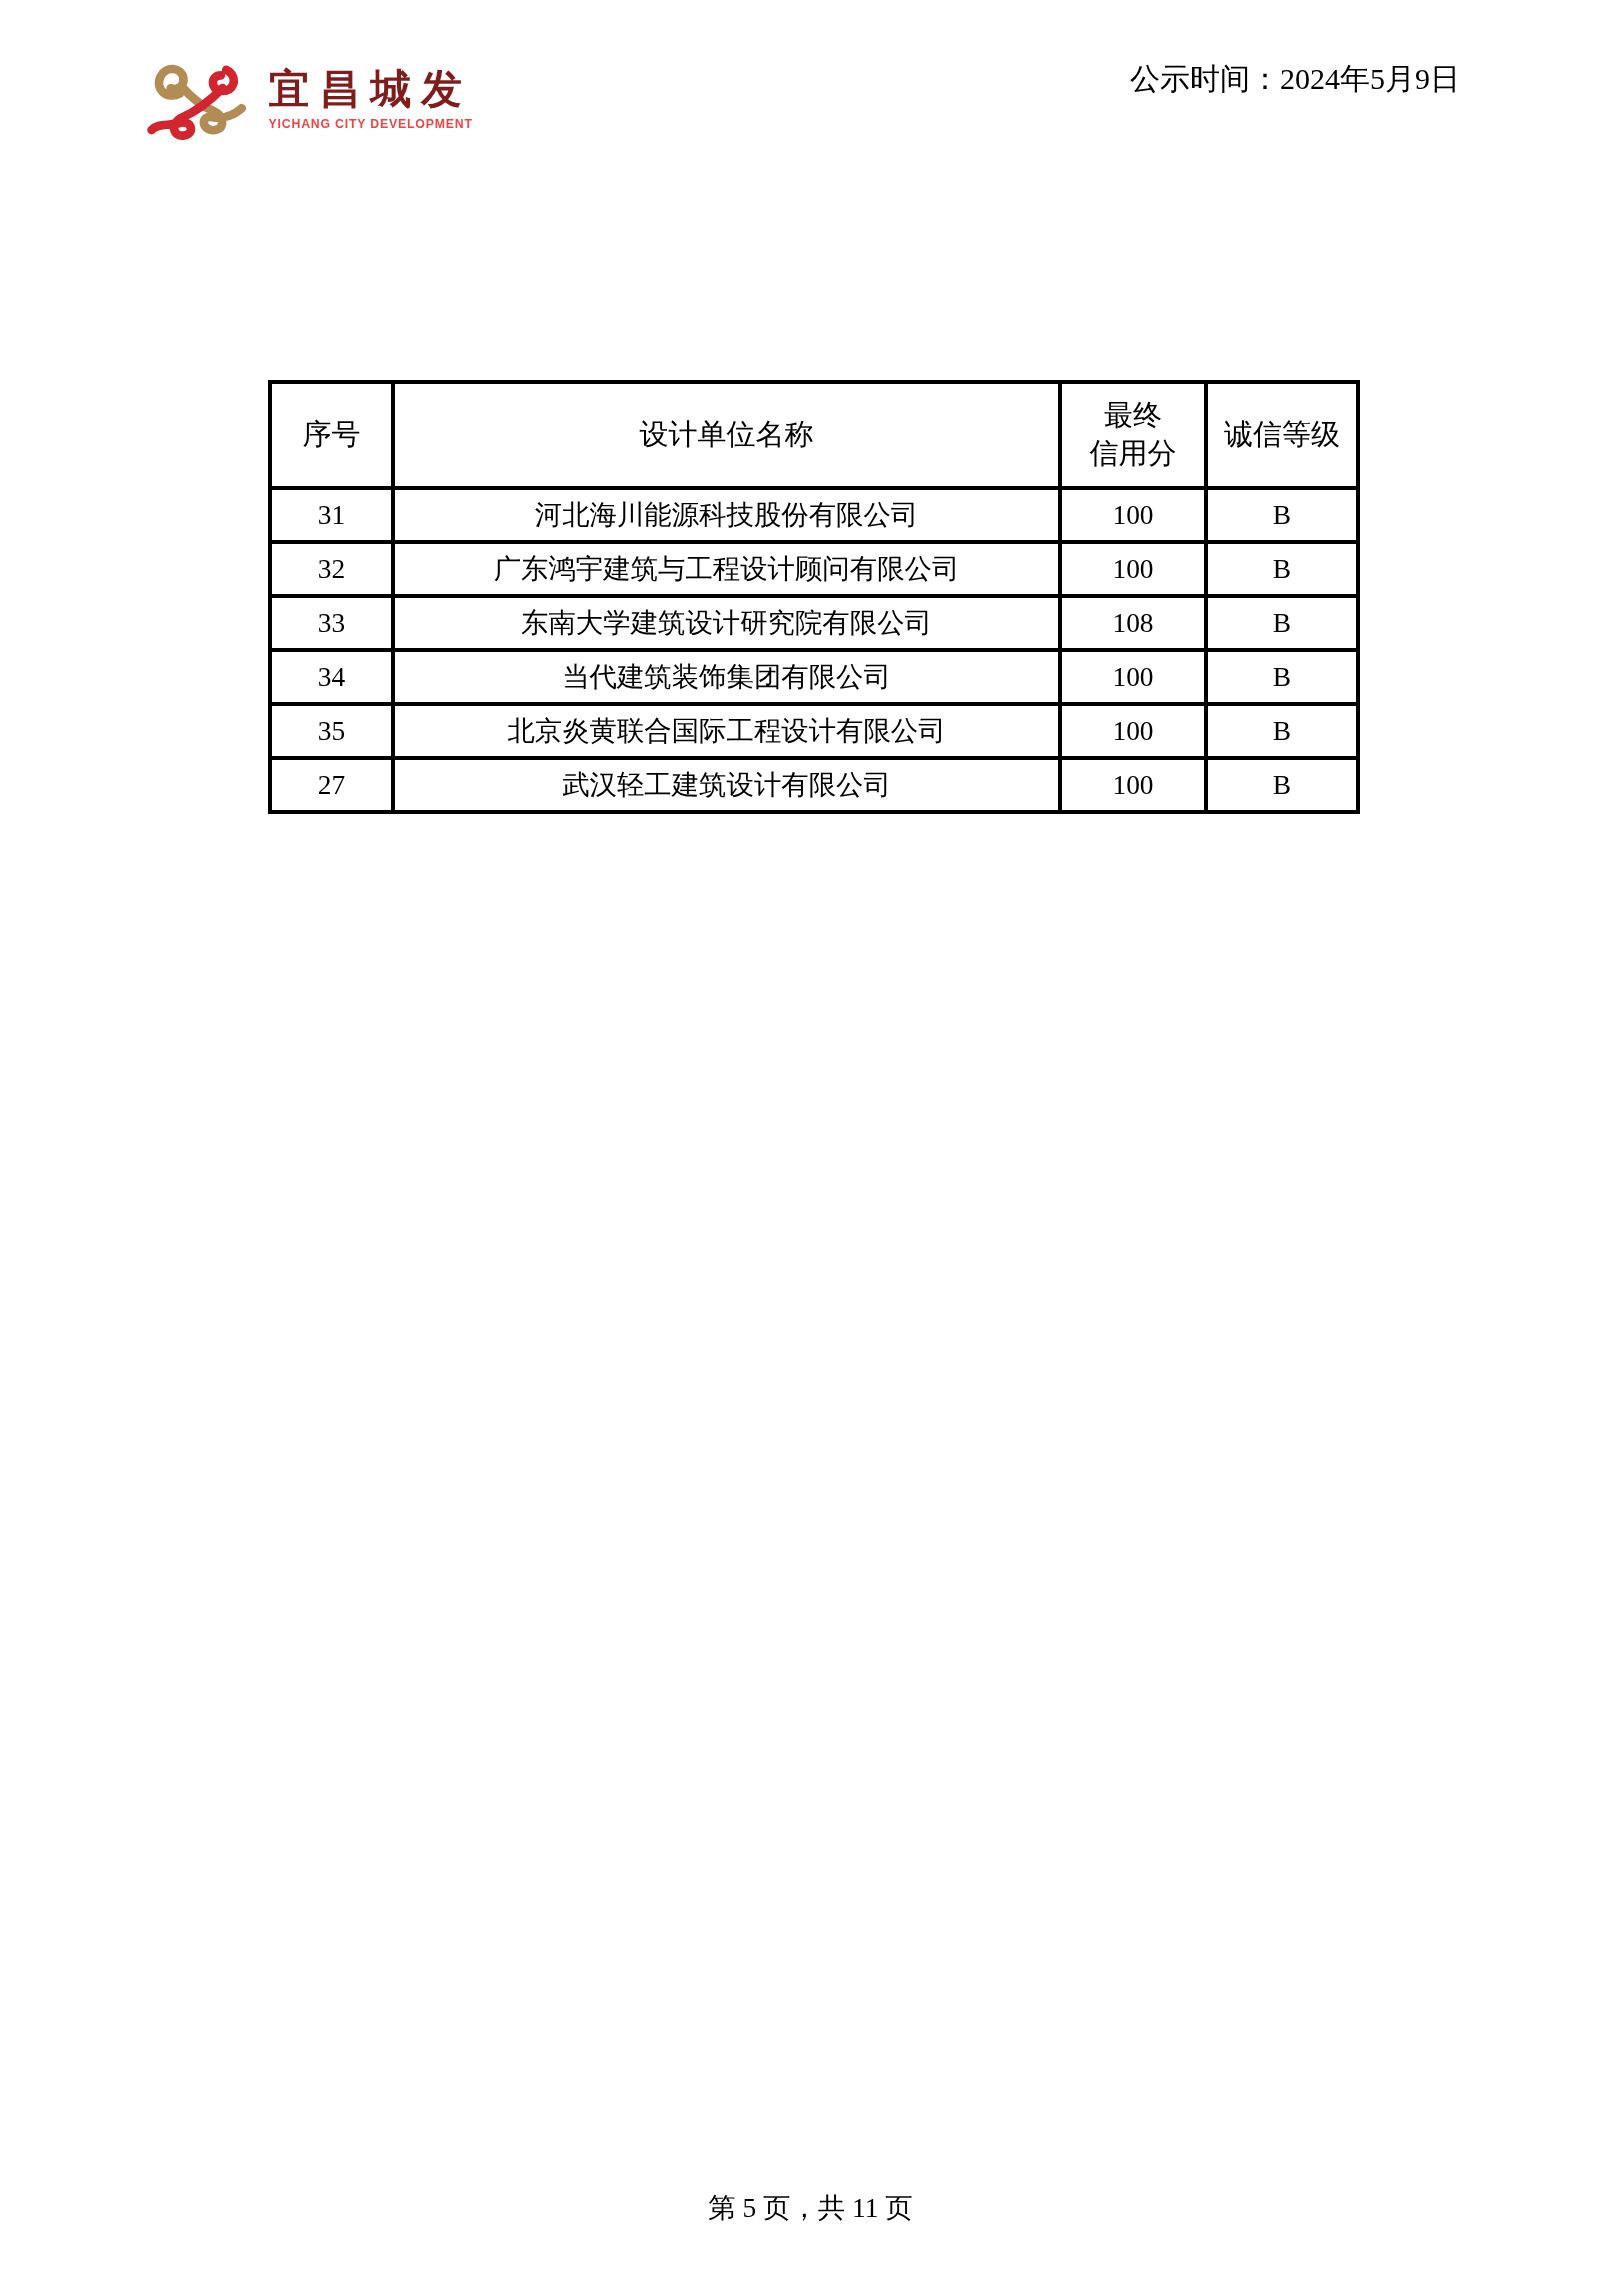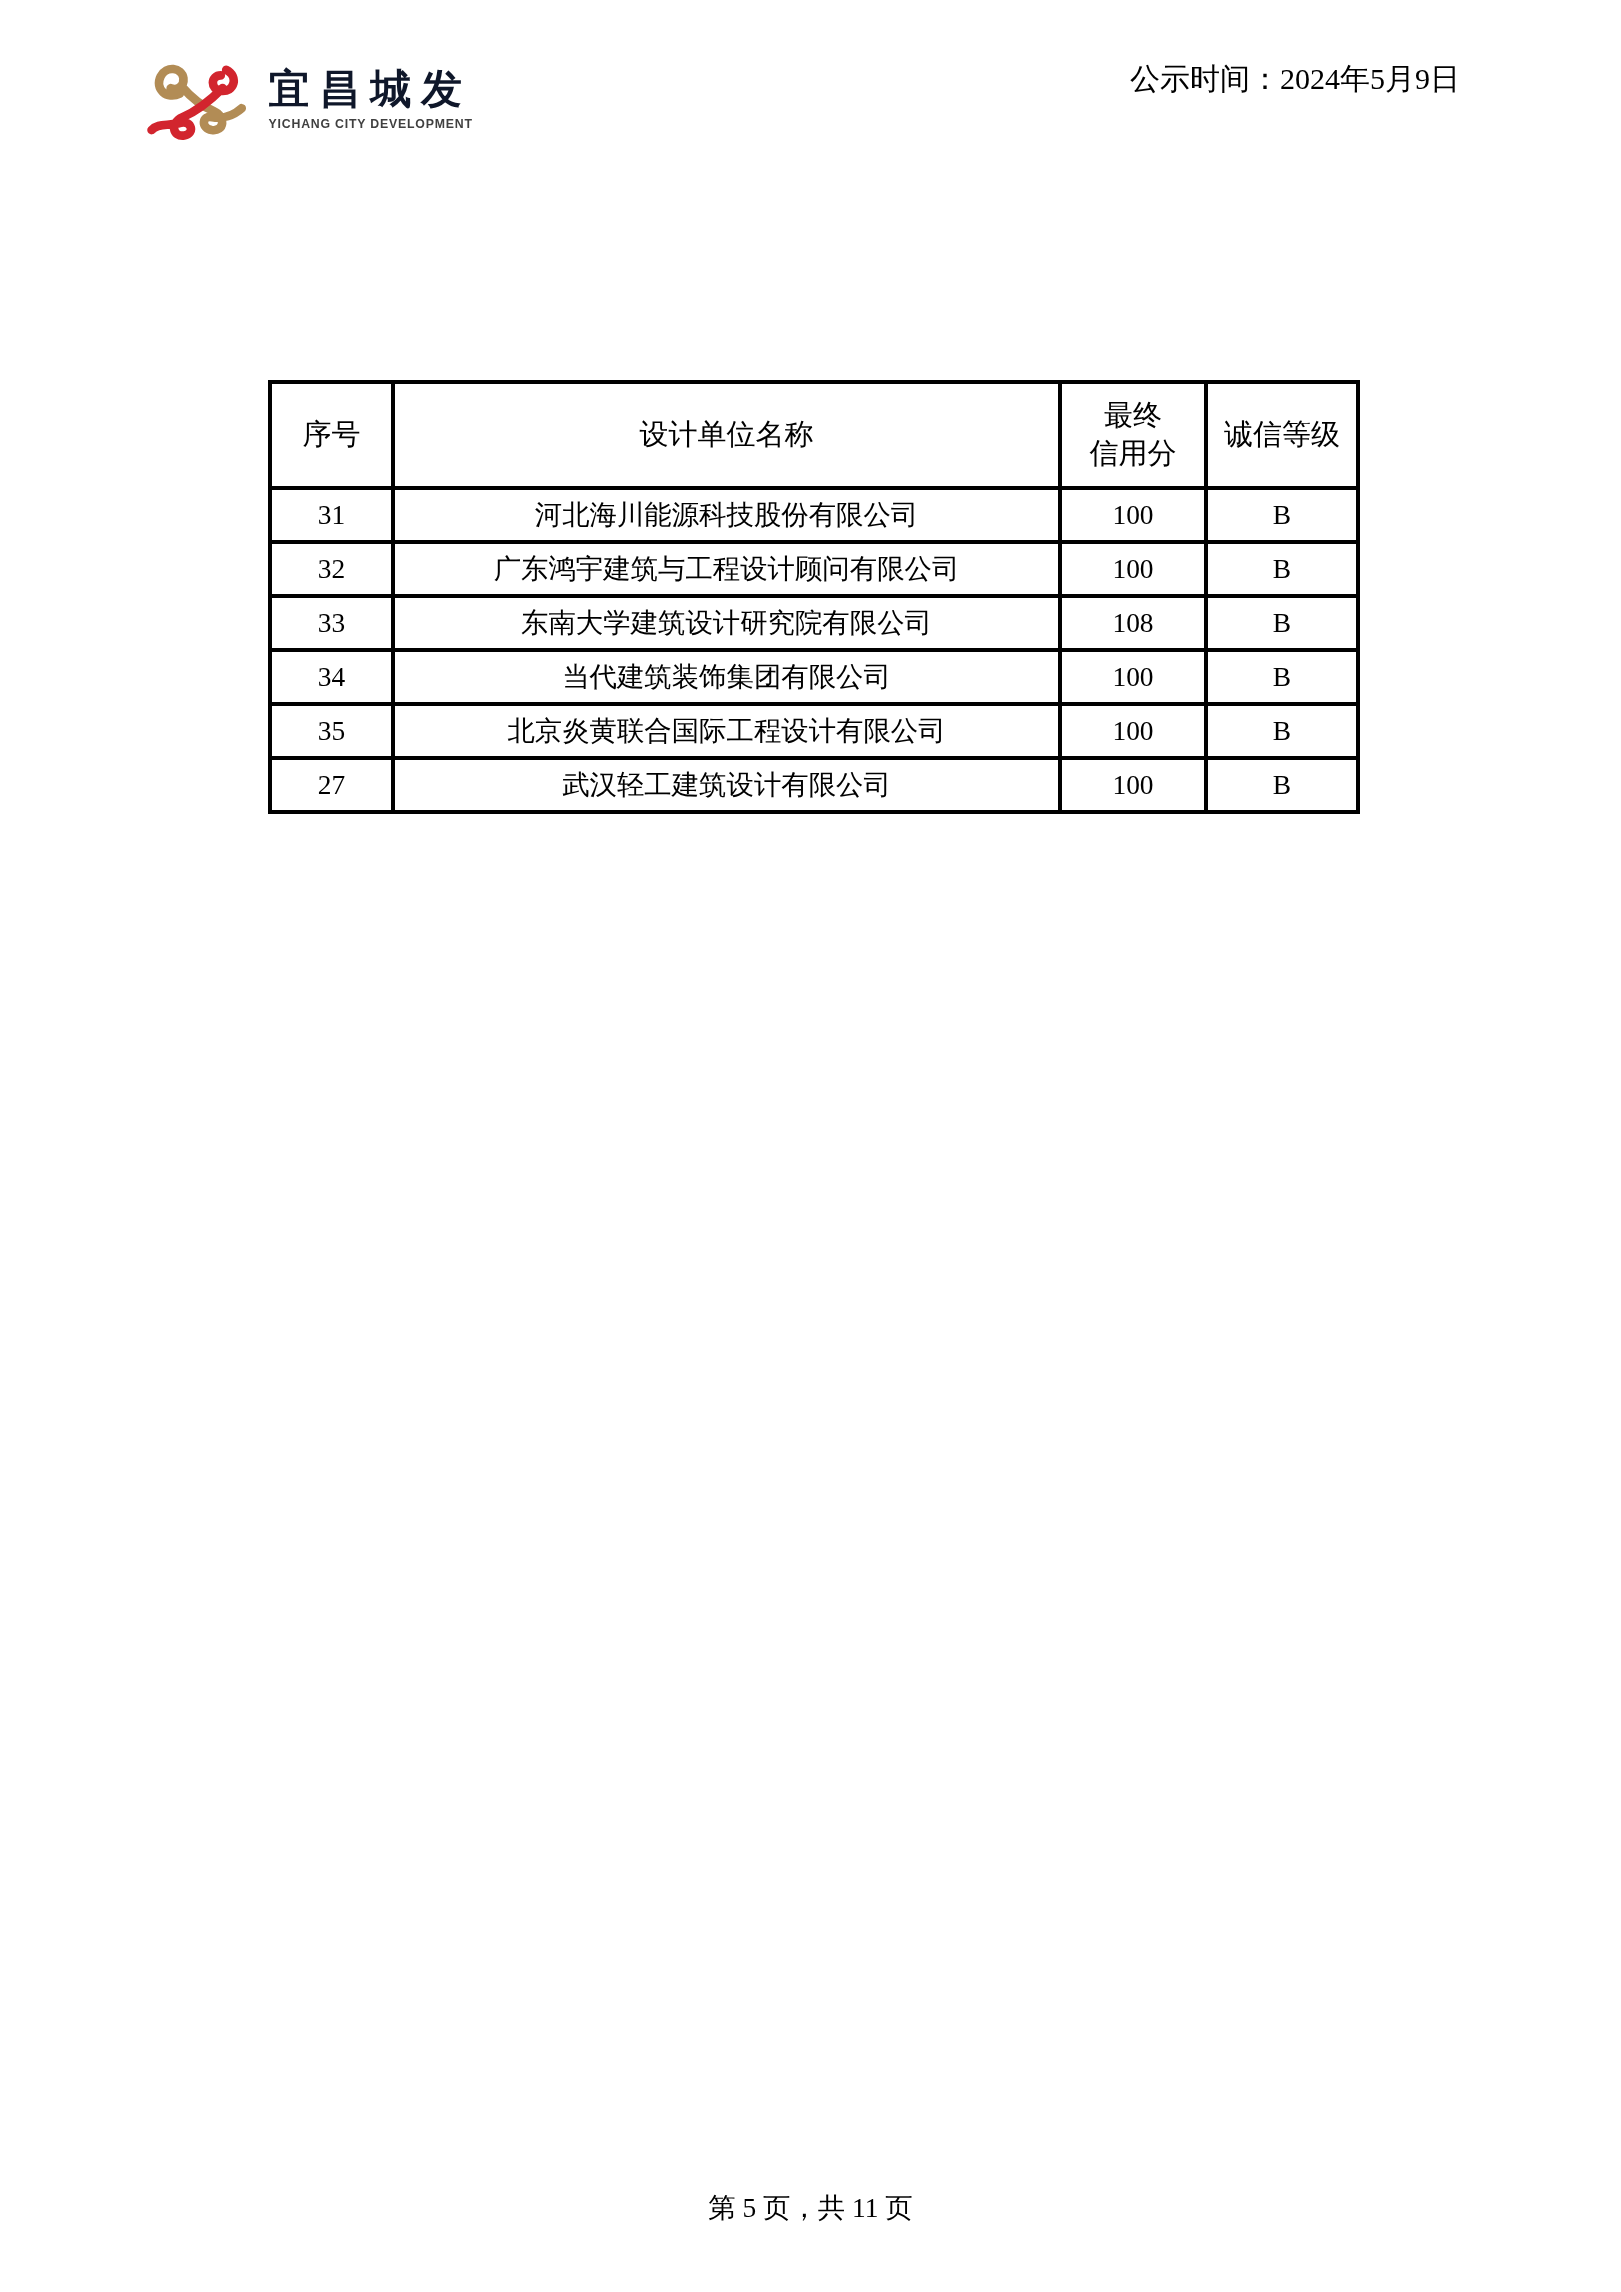--- a/index.html
+++ b/index.html
@@ -22,30 +22,30 @@
     display: flex;
     align-items: center;
     gap: 19.6px;
   }
   .logo-mark { width: 102px; height: 90px; }
   .logo-text { display: flex; flex-direction: column; }
   .logo-cn {
     font-family: "Liberation Serif", "DejaVu Serif", serif;
     font-size: 41px;
     font-weight: bold;
-    color: #0f172a;
+    color: #7f1d1d;
     letter-spacing: 9.8px;
     line-height: 1;
     white-space: nowrap;
   }
   .logo-en {
     font-family: "Liberation Sans", "DejaVu Sans", sans-serif;
     font-size: 12.3px;
     font-weight: bold;
-    color: #404040;
+    color: #ef4444;
     letter-spacing: 0.8px;
     margin-top: 6.9px;
     white-space: nowrap;
   }
   .publish-date {
     position: absolute;
     top: 59px;
     right: 161px;
     font-size: 30px;
     line-height: 1.3;

